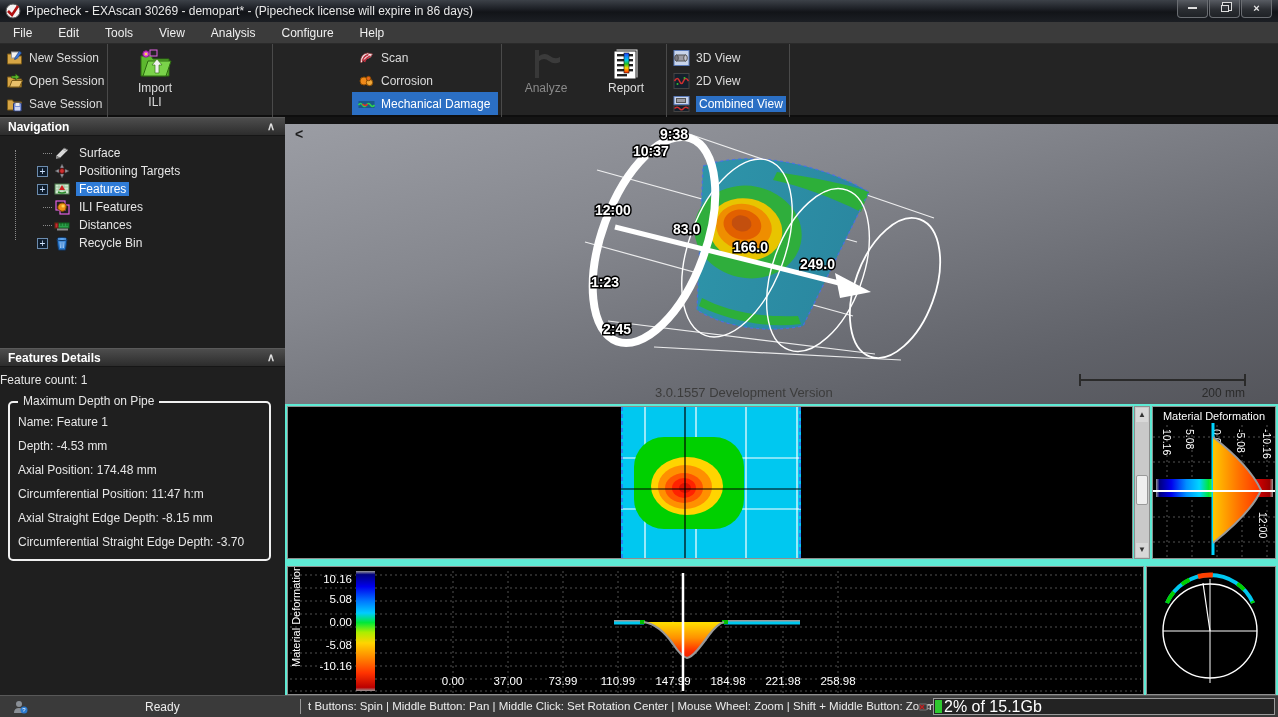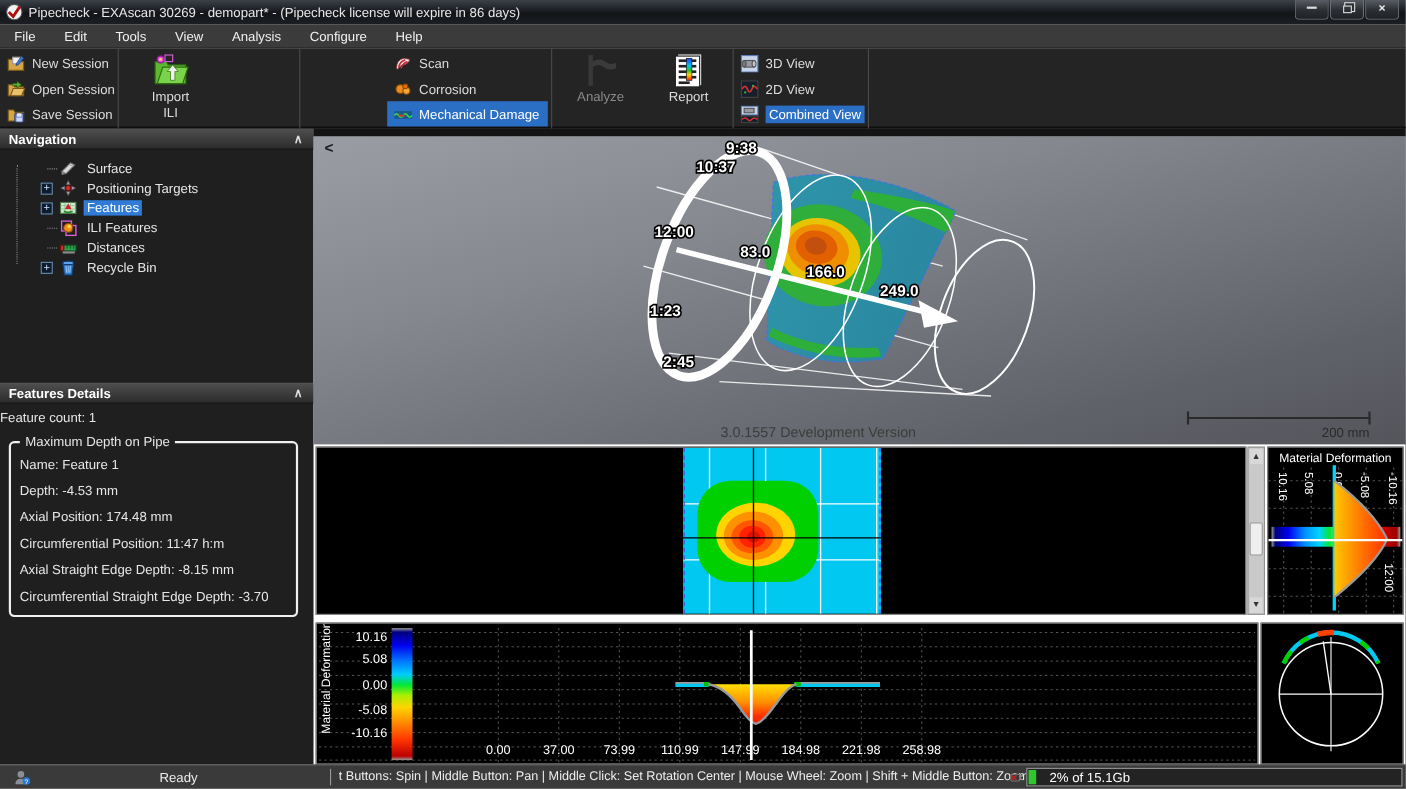--- a/index.html
+++ b/index.html
@@ -1,17 +1,17 @@
 <!DOCTYPE html>
 <html><head>
 <meta charset="utf-8">
 <style>
   * { box-sizing: border-box; margin: 0; padding: 0; }
   html,body { width:1278px; height:717px; background:#0d0d0d; font-family:"Liberation Sans",sans-serif; overflow:hidden; }
-  #app { position:relative; width:1278px; height:717px; background:#ffffff; }
+  #app { position:relative; width:1278px; height:717px; background:#5eead4; }
   .abs { position:absolute; }
 
   
   #titlebar { left:0; top:0; width:1278px; height:22px;
     background:linear-gradient(180deg,#3c4148 0%,#1d2averify026 40%,#121418 55%,#1c1f24 100%);
     background:linear-gradient(180deg,#3c4148 0%,#1d2026 40%,#121418 55%,#1c1f24 100%);
     color:#e8e8e8; font-size:12px; }
   #titlebar .title { position:absolute; left:26px; top:4px; white-space:nowrap; }
   .winbtns { position:absolute; right:6px; top:0; display:flex; }
   .winbtn { width:31px; height:18px; margin-left:1px; border:1px solid #6a6d72; border-top:none;
@@ -81,21 +81,21 @@
 
   
   #statusbar { left:0; top:695px; width:1278px; height:22px; background:#3a3a3a; border-top:1px solid #585858;
     color:#ececec; font-size:12px; }
   #statusbar .ready { position:absolute; left:145px; top:4px; }
   #statusbar .vsep { position:absolute; left:300px; top:3px; height:15px; border-left:1px solid #9a9a9a; }
   #statusbar .hints { position:absolute; left:308px; top:4px; white-space:nowrap; font-size:11.5px; }
   #membox { position:absolute; left:933px; top:2px; width:342px; height:17px; background:#232323;
     border:1px solid #9a9a9a; display:flex; align-items:center; }
   #membox .greenbar { width:7px; height:13px; background:#2ec82e; margin-left:1px; }
-  #membox .memtext { margin-left:12px; font-size:12px; color:#fff; }
+  #membox .memtext { margin-left:2px; font-size:16px; color:#fff; }
 </style>
 </head>
 <body>
 
 <div id="app">
 
   <div id="titlebar" class="abs">
     <svg class="abs" style="left:5px;top:3px" width="16" height="16" viewBox="0 0 16 16">
       <circle cx="8" cy="8" r="7" fill="#f4f4f4" stroke="#555"></circle>
       <path d="M3,8 L7,12 L13,3" stroke="#b01010" stroke-width="2.6" fill="none"></path>

